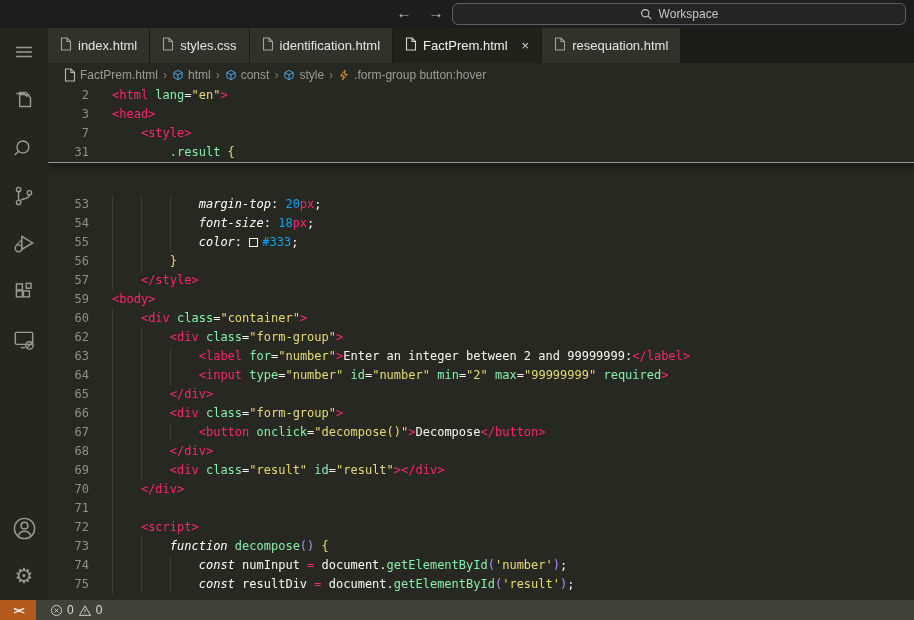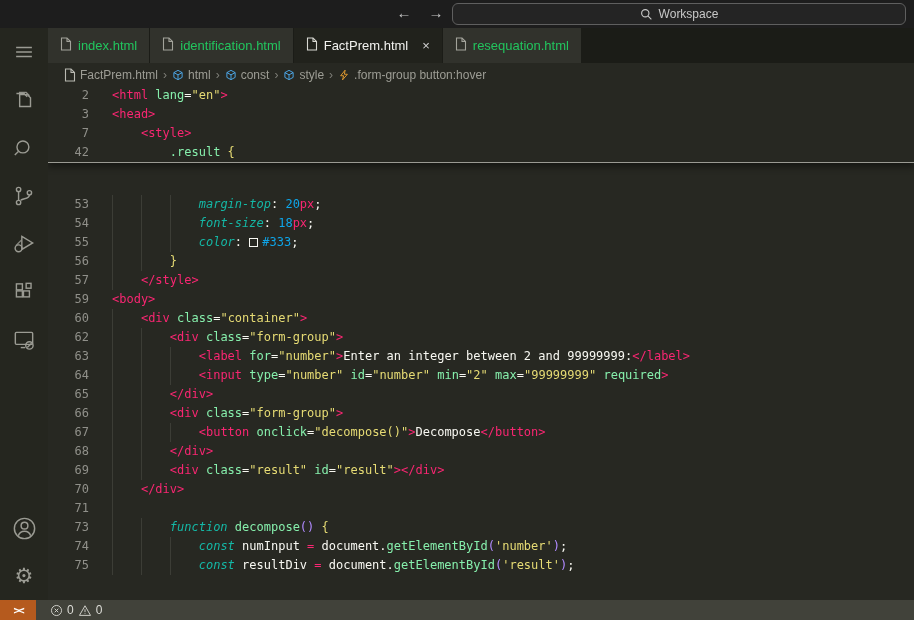--- a/index.html
+++ b/index.html
@@ -23,21 +23,21 @@
   .act-item svg { stroke:#9b9b93; fill:none; stroke-width:1.3; }
   #act-spacer { flex:1; }
   .gear-glyph { color:#9b9b93; font-size:21px; line-height:1; font-family:"DejaVu Sans", sans-serif; }
 
   
   #editorcol { position:absolute; left:48px; top:28px; width:866px; height:572px; }
 
   
   #tabbar { height:35px; background:#1b1c17; display:flex; align-items:stretch; }
   .tab { display:flex; align-items:center; gap:6px; padding:0 12px; font-size:13px;
-    color:#22c55e; background:#31322c; border-right:1px solid #1b1c17; cursor:default; white-space:nowrap; }
+    color:#e5e5e5; background:#31322c; border-right:1px solid #1b1c17; cursor:default; white-space:nowrap; }
   .tab.active { background:#21221c; color:#f2f2ef; }
   .tab .fico svg { stroke:#b9b9b2; fill:none; stroke-width:1.1; }
   .tab .closex { margin-left:8px; color:#d4d4d4; font-size:13px; }
 
   
   #breadcrumb { height:23px; background:#272822; display:flex; align-items:center; gap:5px;
     padding-left:16px; font-size:12px; color:#9d9d95; white-space:nowrap; }
   #breadcrumb .chev { color:#7e7e77; font-size:12px; }
   #breadcrumb svg { display:block; }
   .bc-item { display:flex; align-items:center; gap:4px; cursor:default; }
@@ -49,21 +49,21 @@
   .ln { width:56px; padding-right:15px; text-align:right; color:#90908a; flex:none;
     font-size:12px; user-select:none; }
   .codetxt { position:relative; flex:1; padding-left:8px; color:#f8f8f2; }
   .guide { position:absolute; top:0; bottom:0; width:1px; background:#3c3d36; }
   #sticky { border-bottom:1px solid #9a9a93; box-shadow:0 4px 7px rgba(0,0,0,0.45); position:relative; z-index:2; background:#272822; }
   #scrolled { position:relative; z-index:1;margin-top:32px; }
 
   .tk-tag   { color:#f92672; }
   .tk-attr  { color:#86efac; }
   .tk-str   { color:#e6db74; }
-  .tk-kw    { color:#14b8a6; font-style:italic; }
+  .tk-kw    { color:#ffffff; font-style:italic; }
   .tk-num   { color:#0ea5e9; }
   .tk-txt   { color:#f8f8f2; }
   .tk-brace { color:#e6db74; }
   .tk-paren { color:#b18aff; }
   .swatch { display:inline-block; width:9px; height:9px; border:1px solid #f8f8f2;
     background:#272822; margin-right:4px; vertical-align:-1px; }
 
   
   #statusbar { position:absolute; left:0; top:600px; width:914px; height:20px; background:#41423a;
     display:flex; align-items:center; font-size:12px; color:#dcdcd7; }
@@ -160,20 +160,27 @@
               <path d="M1.5 1h5.5l3.5 3.5v8.5h-9z" stroke="#a3a39b" fill="none" stroke-width="1.1"></path>
               <path d="M7 1v3.5h3.5" stroke="#a3a39b" fill="none" stroke-width="1.1"></path>
             </svg></span>
           <span>index.html</span>
         </div>
         <div class="tab">
           <span class="fico"><svg width="12" height="14" viewBox="0 0 12 14">
               <path d="M1.5 1h5.5l3.5 3.5v8.5h-9z" stroke="#a3a39b" fill="none" stroke-width="1.1"></path>
               <path d="M7 1v3.5h3.5" stroke="#a3a39b" fill="none" stroke-width="1.1"></path>
             </svg></span>
+          <span>styles.css</span>
+        </div>
+        <div class="tab">
+          <span class="fico"><svg width="12" height="14" viewBox="0 0 12 14">
+              <path d="M1.5 1h5.5l3.5 3.5v8.5h-9z" stroke="#a3a39b" fill="none" stroke-width="1.1"></path>
+              <path d="M7 1v3.5h3.5" stroke="#a3a39b" fill="none" stroke-width="1.1"></path>
+            </svg></span>
           <span>identification.html</span>
         </div>
         <div class="tab active">
           <span class="fico"><svg width="12" height="14" viewBox="0 0 12 14">
               <path d="M1.5 1h5.5l3.5 3.5v8.5h-9z" stroke="#d8d8d2" fill="none" stroke-width="1.1"></path>
               <path d="M7 1v3.5h3.5" stroke="#d8d8d2" fill="none" stroke-width="1.1"></path>
             </svg></span>
           <span>FactPrem.html</span>
           <span class="closex">×</span>
         </div>
@@ -227,40 +234,41 @@
           </svg>
           <span>.form-group button:hover</span>
         </span>
       </div>
 
     <div id="codearea">
       <div id="sticky">
           <div class="crow"><span class="ln">2</span><span class="codetxt"><span class="tk-tag">&lt;html</span><span class="tk-txt"> </span><span class="tk-attr">lang</span><span class="tk-txt">=</span><span class="tk-str">"en"</span><span class="tk-tag">&gt;</span></span></div>
           <div class="crow"><span class="ln">3</span><span class="codetxt"><span class="tk-tag">&lt;head&gt;</span></span></div>
           <div class="crow"><span class="ln">7</span><span class="codetxt"><span class="tk-txt">    </span><span class="tk-tag">&lt;style&gt;</span></span></div>
-          <div class="crow"><span class="ln">42</span><span class="codetxt"><span class="tk-txt">        </span><span class="tk-attr">.result</span><span class="tk-txt"> </span><span class="tk-brace">{</span></span></div>
+          <div class="crow"><span class="ln">31</span><span class="codetxt"><span class="tk-txt">        </span><span class="tk-attr">.result</span><span class="tk-txt"> </span><span class="tk-brace">{</span></span></div>
         </div>
       <div id="scrolled">
           <div class="crow"><span class="ln">53</span><span class="codetxt"><span class="guide" style="left: 8px;"></span><span class="guide" style="left: 36.9px;"></span><span class="guide" style="left: 65.8px;"></span><span class="tk-txt">            </span><span class="tk-kw">margin-top</span><span class="tk-txt">: </span><span class="tk-num">20</span><span class="tk-tag">px</span><span class="tk-txt">;</span></span></div>
           <div class="crow"><span class="ln">54</span><span class="codetxt"><span class="guide" style="left: 8px;"></span><span class="guide" style="left: 36.9px;"></span><span class="guide" style="left: 65.8px;"></span><span class="tk-txt">            </span><span class="tk-kw">font-size</span><span class="tk-txt">: </span><span class="tk-num">18</span><span class="tk-tag">px</span><span class="tk-txt">;</span></span></div>
           <div class="crow"><span class="ln">55</span><span class="codetxt"><span class="guide" style="left: 8px;"></span><span class="guide" style="left: 36.9px;"></span><span class="guide" style="left: 65.8px;"></span><span class="tk-txt">            </span><span class="tk-kw">color</span><span class="tk-txt">: </span><span class="swatch"></span><span class="tk-num">#333</span><span class="tk-txt">;</span></span></div>
           <div class="crow"><span class="ln">56</span><span class="codetxt"><span class="guide" style="left: 8px;"></span><span class="guide" style="left: 36.9px;"></span><span class="tk-txt">        </span><span class="tk-brace">}</span></span></div>
           <div class="crow"><span class="ln">57</span><span class="codetxt"><span class="guide" style="left: 8px;"></span><span class="tk-txt">    </span><span class="tk-tag">&lt;/style&gt;</span></span></div>
           <div class="crow"><span class="ln">59</span><span class="codetxt"><span class="tk-tag">&lt;body&gt;</span></span></div>
           <div class="crow"><span class="ln">60</span><span class="codetxt"><span class="guide" style="left: 8px;"></span><span class="tk-txt">    </span><span class="tk-tag">&lt;div</span><span class="tk-txt"> </span><span class="tk-attr">class</span><span class="tk-txt">=</span><span class="tk-str">"container"</span><span class="tk-tag">&gt;</span></span></div>
           <div class="crow"><span class="ln">62</span><span class="codetxt"><span class="guide" style="left: 8px;"></span><span class="guide" style="left: 36.9px;"></span><span class="tk-txt">        </span><span class="tk-tag">&lt;div</span><span class="tk-txt"> </span><span class="tk-attr">class</span><span class="tk-txt">=</span><span class="tk-str">"form-group"</span><span class="tk-tag">&gt;</span></span></div>
           <div class="crow"><span class="ln">63</span><span class="codetxt"><span class="guide" style="left: 8px;"></span><span class="guide" style="left: 36.9px;"></span><span class="guide" style="left: 65.8px;"></span><span class="tk-txt">            </span><span class="tk-tag">&lt;label</span><span class="tk-txt"> </span><span class="tk-attr">for</span><span class="tk-txt">=</span><span class="tk-str">"number"</span><span class="tk-tag">&gt;</span><span class="tk-txt">Enter an integer between 2 and 99999999:</span><span class="tk-tag">&lt;/label&gt;</span></span></div>
           <div class="crow"><span class="ln">64</span><span class="codetxt"><span class="guide" style="left: 8px;"></span><span class="guide" style="left: 36.9px;"></span><span class="guide" style="left: 65.8px;"></span><span class="tk-txt">            </span><span class="tk-tag">&lt;input</span><span class="tk-txt"> </span><span class="tk-attr">type</span><span class="tk-txt">=</span><span class="tk-str">"number"</span><span class="tk-txt"> </span><span class="tk-attr">id</span><span class="tk-txt">=</span><span class="tk-str">"number"</span><span class="tk-txt"> </span><span class="tk-attr">min</span><span class="tk-txt">=</span><span class="tk-str">"2"</span><span class="tk-txt"> </span><span class="tk-attr">max</span><span class="tk-txt">=</span><span class="tk-str">"99999999"</span><span class="tk-txt"> </span><span class="tk-attr">required</span><span class="tk-tag">&gt;</span></span></div>
           <div class="crow"><span class="ln">65</span><span class="codetxt"><span class="guide" style="left: 8px;"></span><span class="guide" style="left: 36.9px;"></span><span class="tk-txt">        </span><span class="tk-tag">&lt;/div&gt;</span></span></div>
           <div class="crow"><span class="ln">66</span><span class="codetxt"><span class="guide" style="left: 8px;"></span><span class="guide" style="left: 36.9px;"></span><span class="tk-txt">        </span><span class="tk-tag">&lt;div</span><span class="tk-txt"> </span><span class="tk-attr">class</span><span class="tk-txt">=</span><span class="tk-str">"form-group"</span><span class="tk-tag">&gt;</span></span></div>
           <div class="crow"><span class="ln">67</span><span class="codetxt"><span class="guide" style="left: 8px;"></span><span class="guide" style="left: 36.9px;"></span><span class="guide" style="left: 65.8px;"></span><span class="tk-txt">            </span><span class="tk-tag">&lt;button</span><span class="tk-txt"> </span><span class="tk-attr">onclick</span><span class="tk-txt">=</span><span class="tk-str">"decompose()"</span><span class="tk-tag">&gt;</span><span class="tk-txt">Decompose</span><span class="tk-tag">&lt;/button&gt;</span></span></div>
           <div class="crow"><span class="ln">68</span><span class="codetxt"><span class="guide" style="left: 8px;"></span><span class="guide" style="left: 36.9px;"></span><span class="tk-txt">        </span><span class="tk-tag">&lt;/div&gt;</span></span></div>
           <div class="crow"><span class="ln">69</span><span class="codetxt"><span class="guide" style="left: 8px;"></span><span class="guide" style="left: 36.9px;"></span><span class="tk-txt">        </span><span class="tk-tag">&lt;div</span><span class="tk-txt"> </span><span class="tk-attr">class</span><span class="tk-txt">=</span><span class="tk-str">"result"</span><span class="tk-txt"> </span><span class="tk-attr">id</span><span class="tk-txt">=</span><span class="tk-str">"result"</span><span class="tk-tag">&gt;&lt;/div&gt;</span></span></div>
           <div class="crow"><span class="ln">70</span><span class="codetxt"><span class="guide" style="left: 8px;"></span><span class="tk-txt">    </span><span class="tk-tag">&lt;/div&gt;</span></span></div>
           <div class="crow"><span class="ln">71</span><span class="codetxt"><span class="guide" style="left: 8px;"></span></span></div>
+          <div class="crow"><span class="ln">72</span><span class="codetxt"><span class="guide" style="left: 8px;"></span><span class="tk-txt">    </span><span class="tk-tag">&lt;script&gt;</span></span></div>
           <div class="crow"><span class="ln">73</span><span class="codetxt"><span class="guide" style="left: 8px;"></span><span class="guide" style="left: 36.9px;"></span><span class="tk-txt">        </span><span class="tk-kw">function</span><span class="tk-txt"> </span><span class="tk-attr">decompose</span><span class="tk-paren">()</span><span class="tk-txt"> </span><span class="tk-brace">{</span></span></div>
           <div class="crow"><span class="ln">74</span><span class="codetxt"><span class="guide" style="left: 8px;"></span><span class="guide" style="left: 36.9px;"></span><span class="guide" style="left: 65.8px;"></span><span class="tk-txt">            </span><span class="tk-kw">const</span><span class="tk-txt"> numInput </span><span class="tk-tag">=</span><span class="tk-txt"> document.</span><span class="tk-attr">getElementById</span><span class="tk-paren">(</span><span class="tk-str">'number'</span><span class="tk-paren">)</span><span class="tk-txt">;</span></span></div>
           <div class="crow"><span class="ln">75</span><span class="codetxt"><span class="guide" style="left: 8px;"></span><span class="guide" style="left: 36.9px;"></span><span class="guide" style="left: 65.8px;"></span><span class="tk-txt">            </span><span class="tk-kw">const</span><span class="tk-txt"> resultDiv </span><span class="tk-tag">=</span><span class="tk-txt"> document.</span><span class="tk-attr">getElementById</span><span class="tk-paren">(</span><span class="tk-str">'result'</span><span class="tk-paren">)</span><span class="tk-txt">;</span></span></div>
         </div>
     </div>
   </div>
 
   <div id="statusbar">
     <div id="remote">&gt;&lt;</div>
     <div id="problems">

